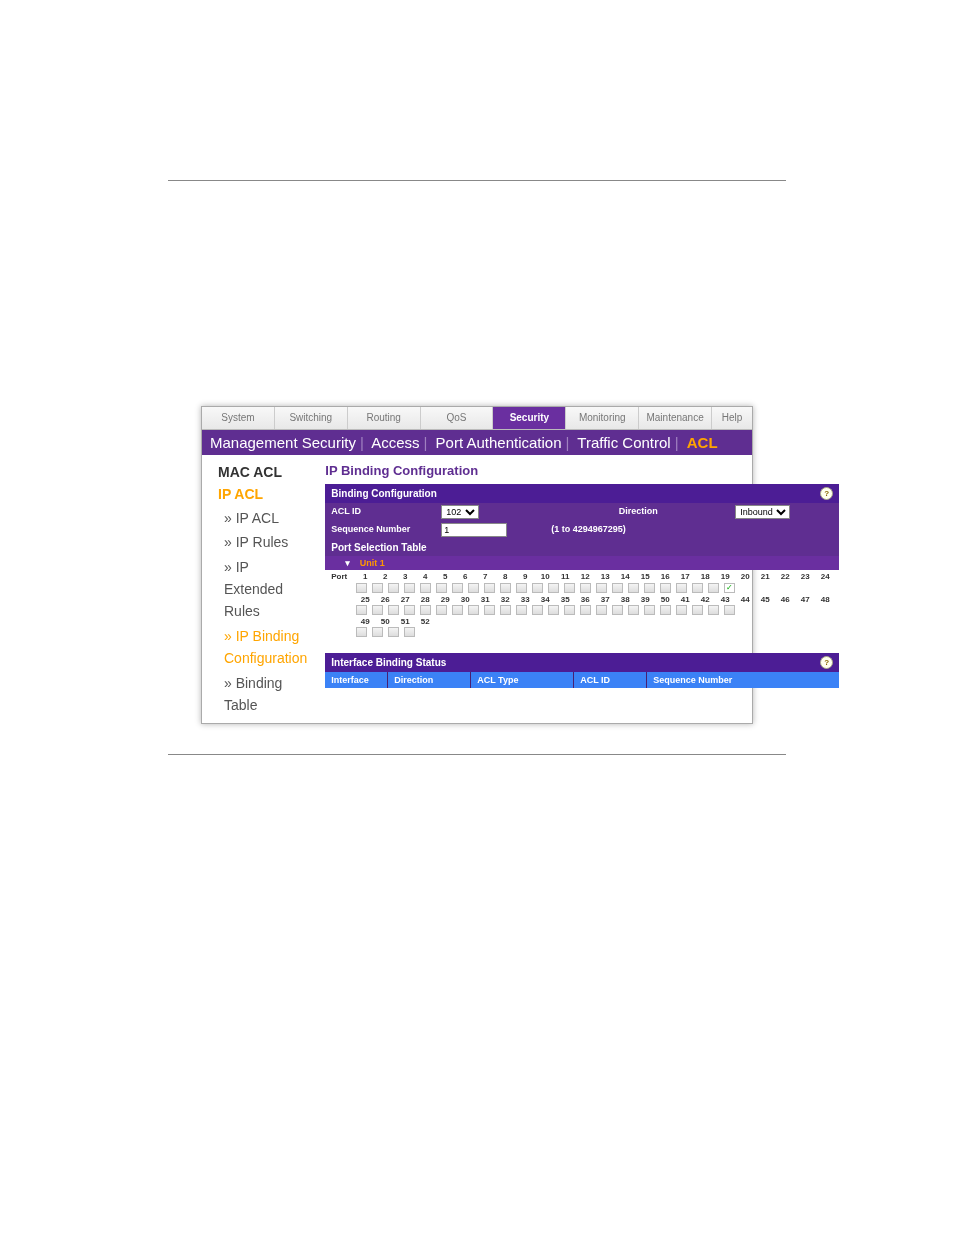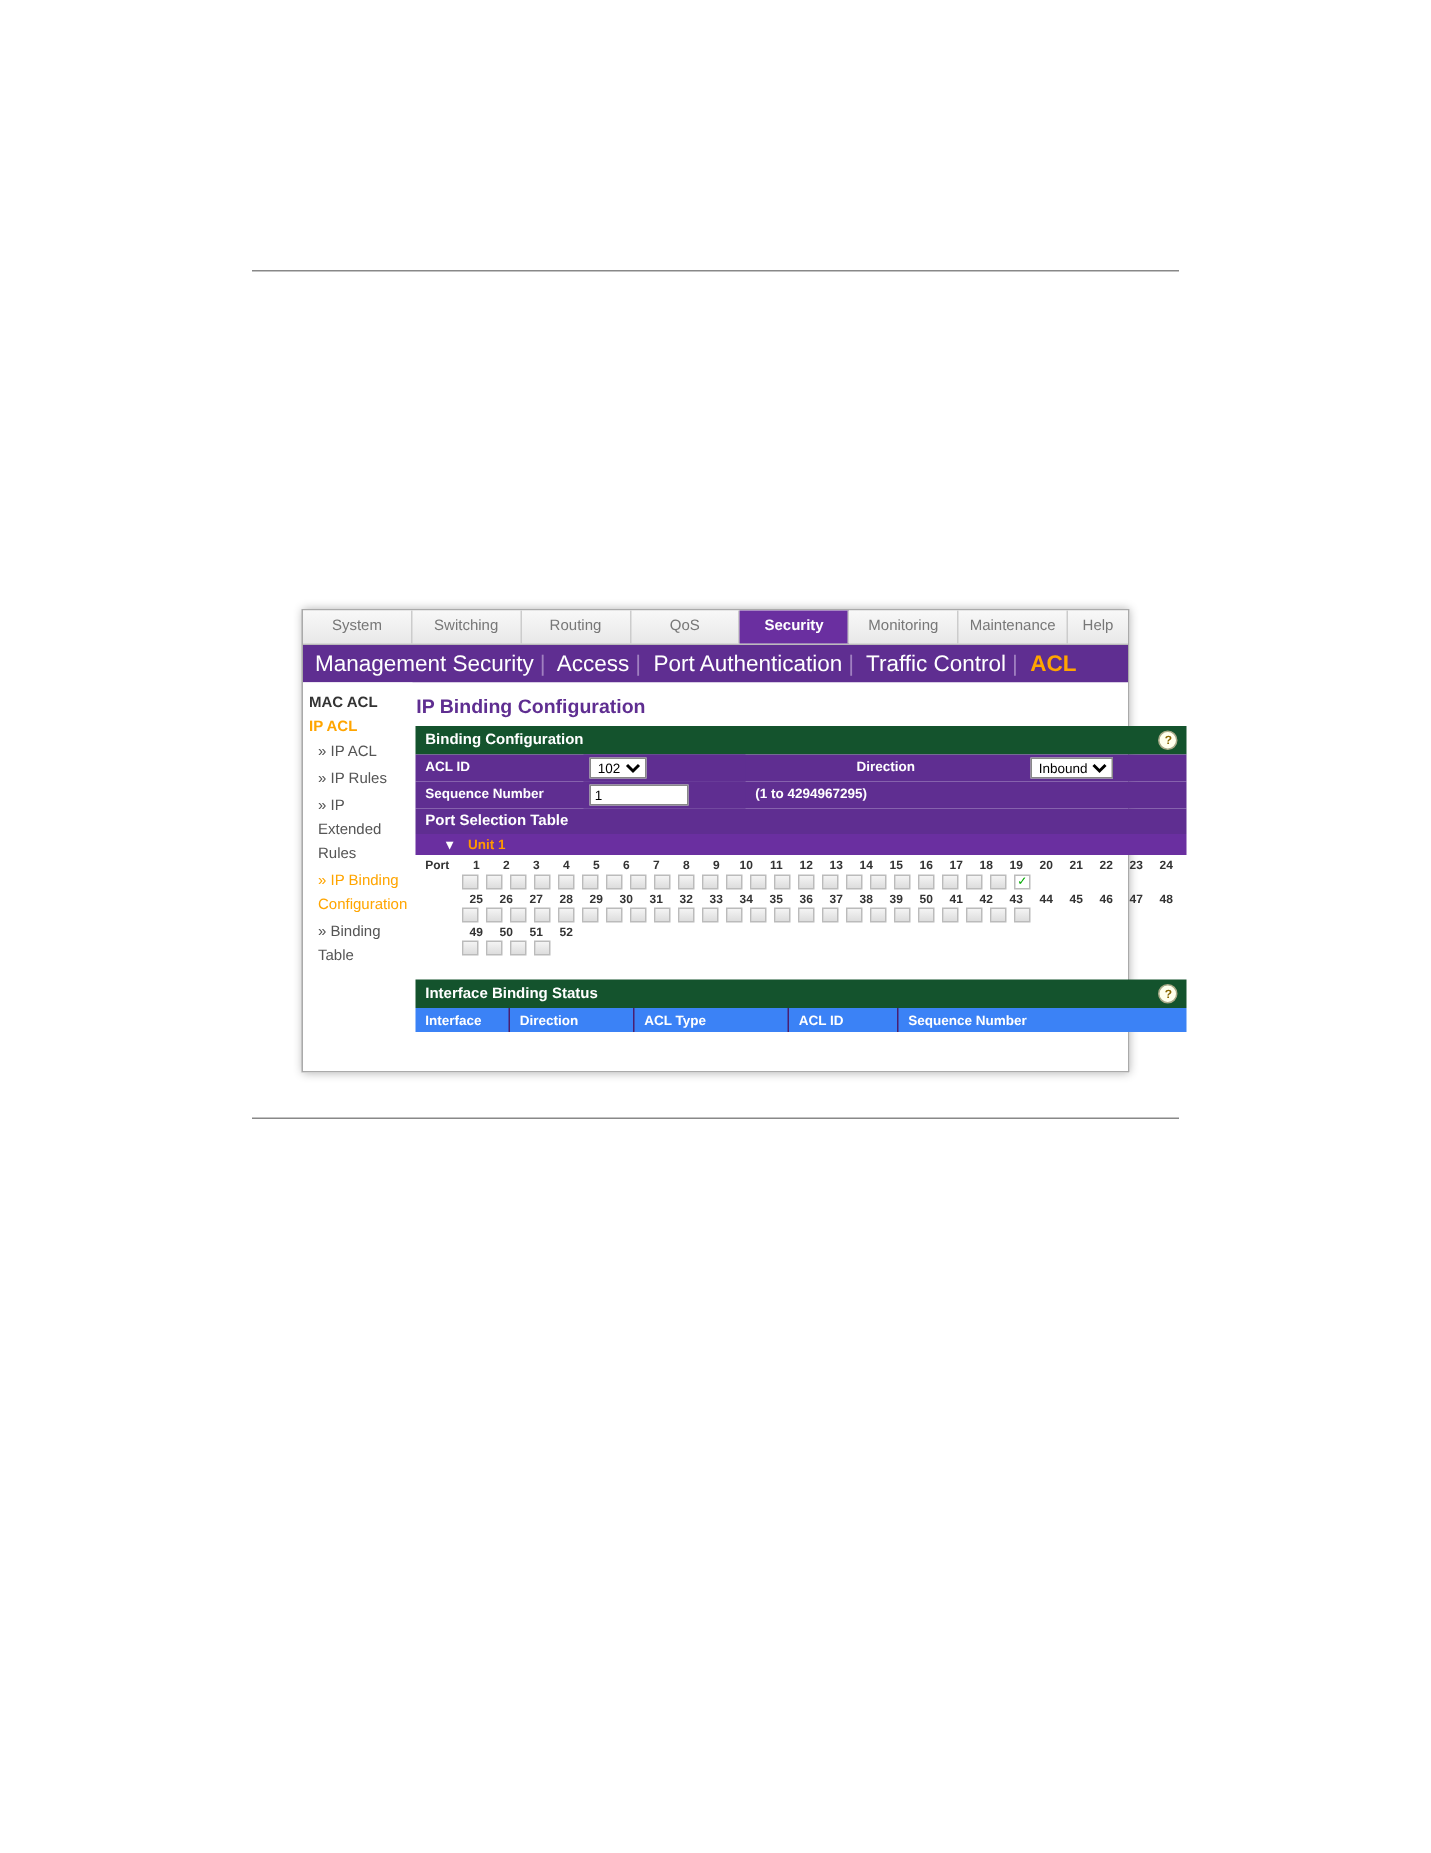--- a/index.html
+++ b/index.html
@@ -9,29 +9,29 @@
 .app{margin:225px auto 0 auto;width:550px;border:1px solid #aaa;box-shadow:0 0 6px rgba(0,0,0,.3)}
 .tabs{display:flex;background:linear-gradient(#f8f8f8,#e8e8e8);border-bottom:1px solid #bbb;height:22px}
 .tab{flex:1;text-align:center;line-height:22px;color:#777;font-size:10px;border-right:1px solid #ccc;cursor:pointer}
 .tab.active{background:#6a2fa0;color:#fff;font-weight:bold}
 .tab.last{flex:0 0 40px;border-right:none}
 .subnav{background:#5f2e91;color:#fff;padding:4px 8px;font-size:15px}
 .subnav span{margin-right:4px;color:#fff;cursor:pointer}
 .subnav .sep{color:#a080c0}
 .subnav .acl{color:#ffa500;font-weight:bold}
 .body{display:flex;background:#fff}
-.side{width:110px;background:#fff;padding:6px 4px;font-size:10px;line-height:1.6}
+.side{width:110px;background:#fff;padding:6px 16px;font-size:14px;line-height:1.6}
 .side .macacl{color:#333;font-weight:bold}
 .side .ipacl{color:#ffa500;font-weight:bold}
 .side a{display:block;color:#555;text-decoration:none;padding:1px 0 1px 6px}
 .side a.active{color:#ffa500}
 .main{flex:1;padding:6px 8px 14px 2px}
 .main h1{color:#5f2e91;font-size:13px;font-weight:bold;margin:2px 0 6px}
 .panel{margin-bottom:12px}
-.panel-hd{background:#14532d;color:#fff;font-size:10px;font-weight:bold;padding:3px 6px;display:flex;justify-content:space-between;align-items:center}
+.panel-hd{background:#4c1d95;color:#fff;font-size:10px;font-weight:bold;padding:3px 6px;display:flex;justify-content:space-between;align-items:center}
 .help{display:inline-block;width:11px;height:11px;border:1px solid #aa8;border-radius:50%;background:#ffe;color:#886600;font-size:8px;text-align:center;line-height:11px}
 .row{display:flex;background:#5f2e91;color:#fff;font-size:9px}
 .cell-l{width:100px;padding:3px 6px;font-weight:bold}
 .cell-f{width:100px;padding:2px 4px;background:#5f2e91;display:flex;align-items:center}
 .cell-r{flex:1;padding:3px 6px;font-weight:bold;text-align:center}
 .cell-rf{width:100px;padding:2px 4px;display:flex;align-items:flex-end}
 select,input{font-size:9px;border:1px solid #888;background:#fff}
 input{width:60px;padding:1px 2px}
 select{padding:0}
 .pst-hd{background:#5f2e91;color:#fff;font-size:10px;font-weight:bold;padding:3px 6px}

